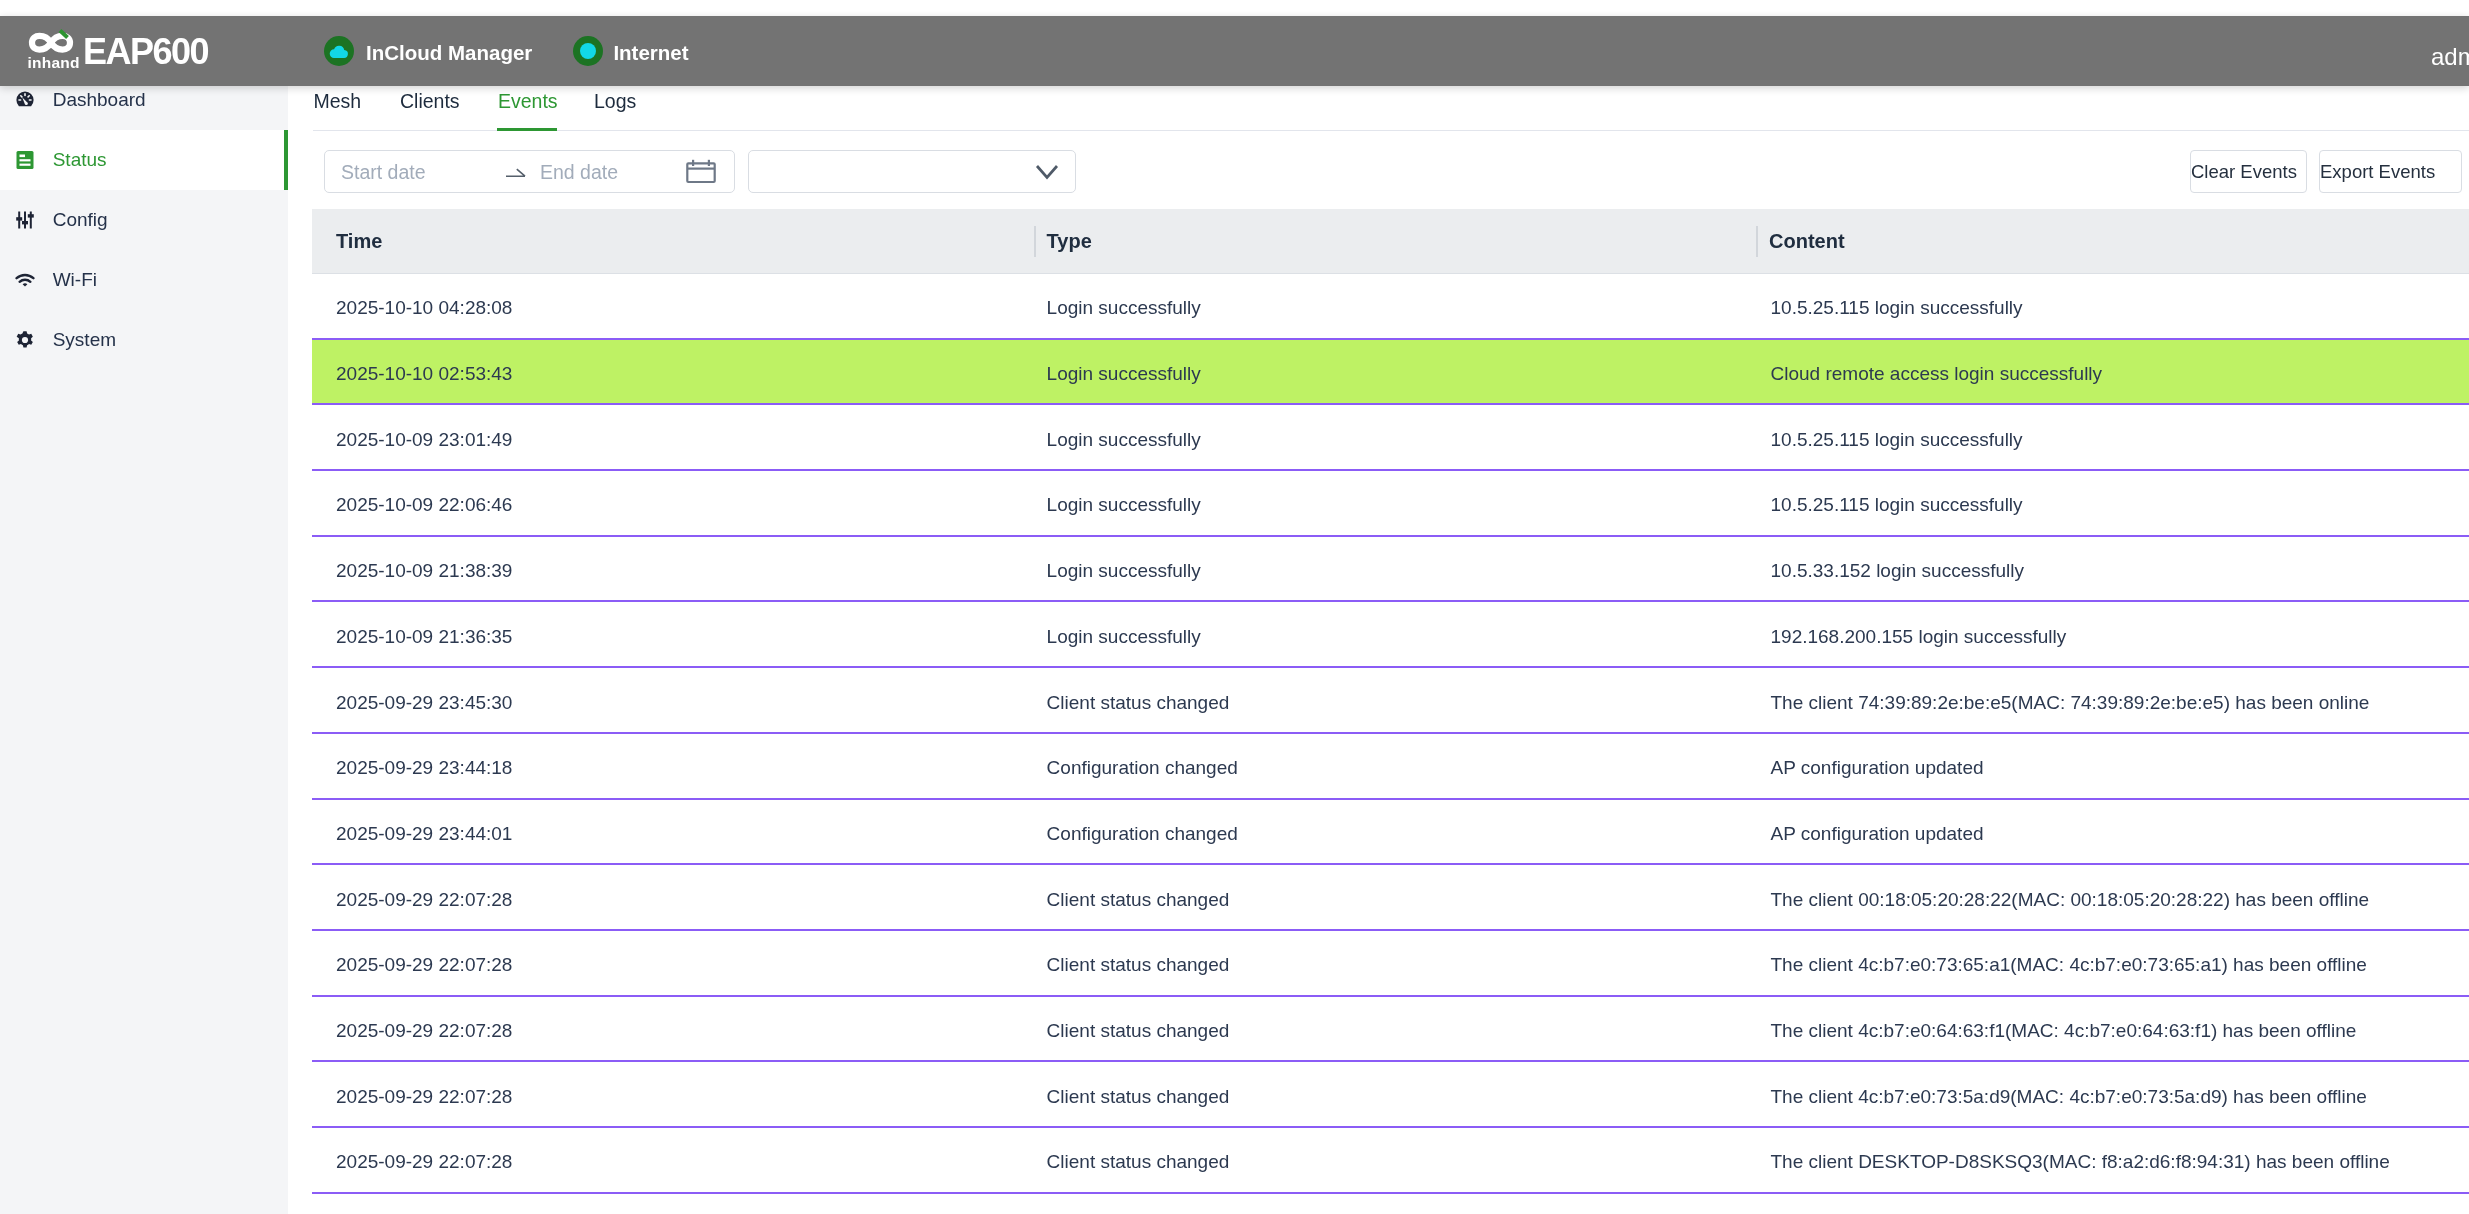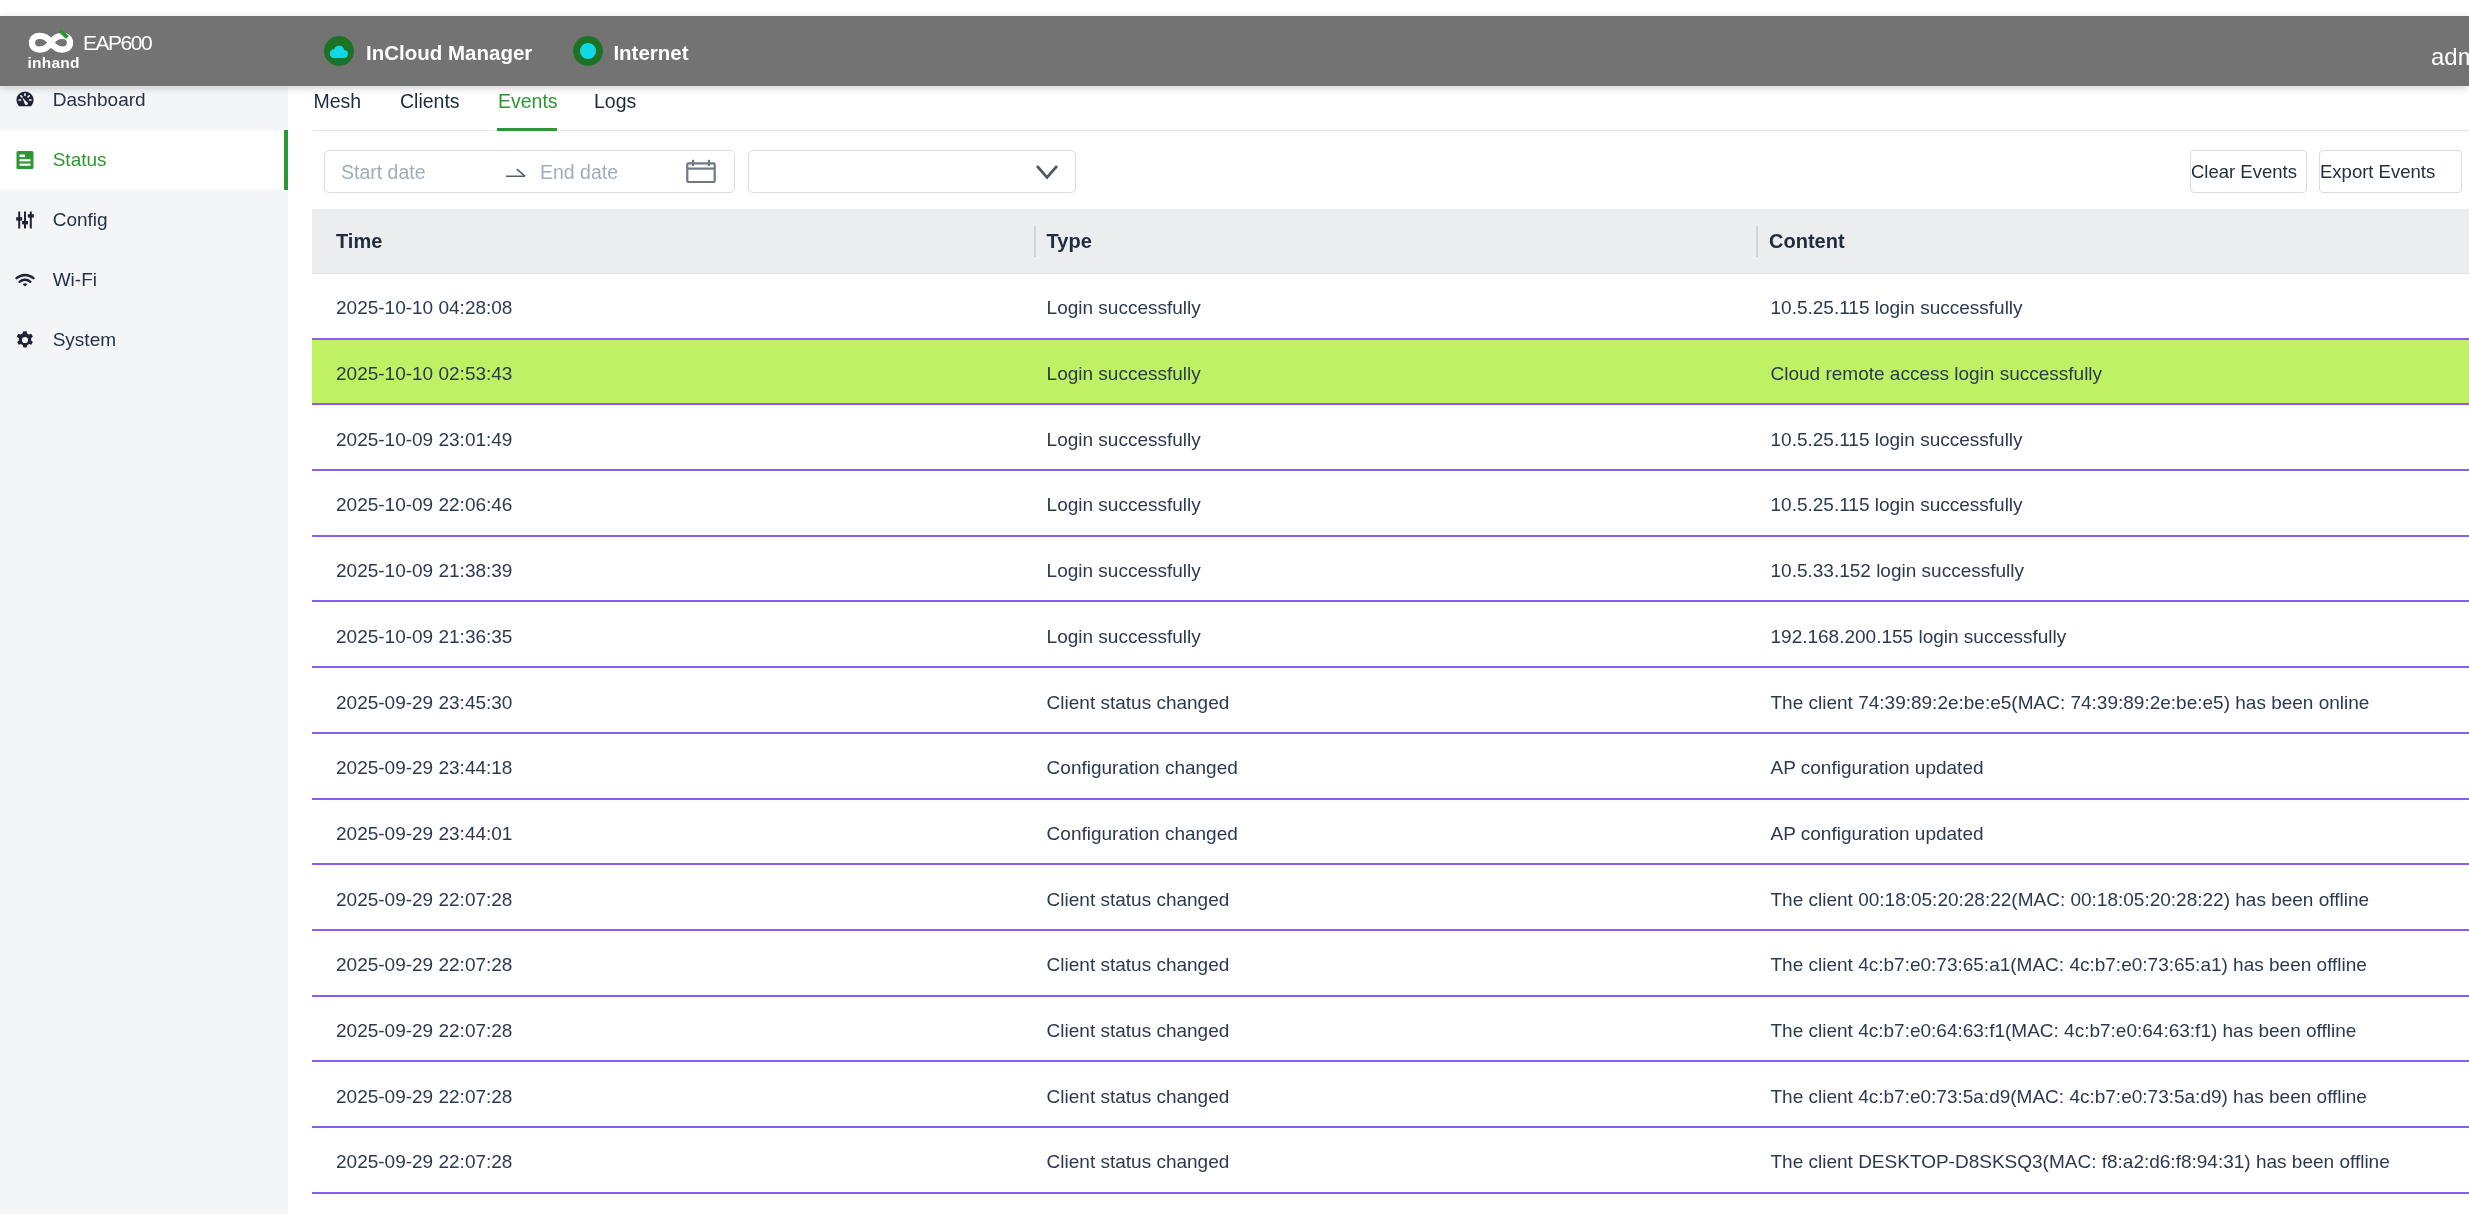--- a/index.html
+++ b/index.html
@@ -1,18 +1,18 @@
 <!DOCTYPE html>
 <html><head><meta charset="utf-8"><title>EAP600</title>
 <style>
 *{margin:0;padding:0;box-sizing:border-box}
 html,body{width:2469px;height:1214px;overflow:hidden;font-family:"Liberation Sans",sans-serif;background:#fff}
 
 .header{position:absolute;left:0;top:16px;width:2469px;height:70px;background:#737373;box-shadow:0 2px 8px rgba(0,0,0,.18);z-index:10}
-.brand{position:absolute;left:83px;top:15px;color:#fff;font-weight:normal;font-size:21px;letter-spacing:-1.5px}
+.brand{position:absolute;left:83px;top:15px;color:#fff;font-weight:bold;font-size:36px;letter-spacing:-1.5px}
 .hcirc{position:absolute;width:30px;height:30px;border-radius:50%;background:#1c7323}
 .htxt{position:absolute;top:24.5px;color:#fff;font-weight:bold;font-size:20.5px;white-space:nowrap}
 .adm{position:absolute;left:2431px;top:27px;color:#fff;font-size:24px}
 
 .sidebar{position:absolute;left:0;top:70px;width:288px;height:1144px;background:#f4f5f7}
 .mi{position:absolute;left:0;width:288px;height:60px}
 .mi .mtxt{position:absolute;left:52.7px;top:50%;transform:translateY(-50%);font-size:19px;color:#25324a;white-space:nowrap}
 .mi .mic{position:absolute;left:14.5px;top:50%;transform:translateY(-50%);width:20px;height:20px}
 .mi.active{background:#fff;border-right:4.1px solid #2d9733}
 .mi.active .mtxt{color:#2d9733}

